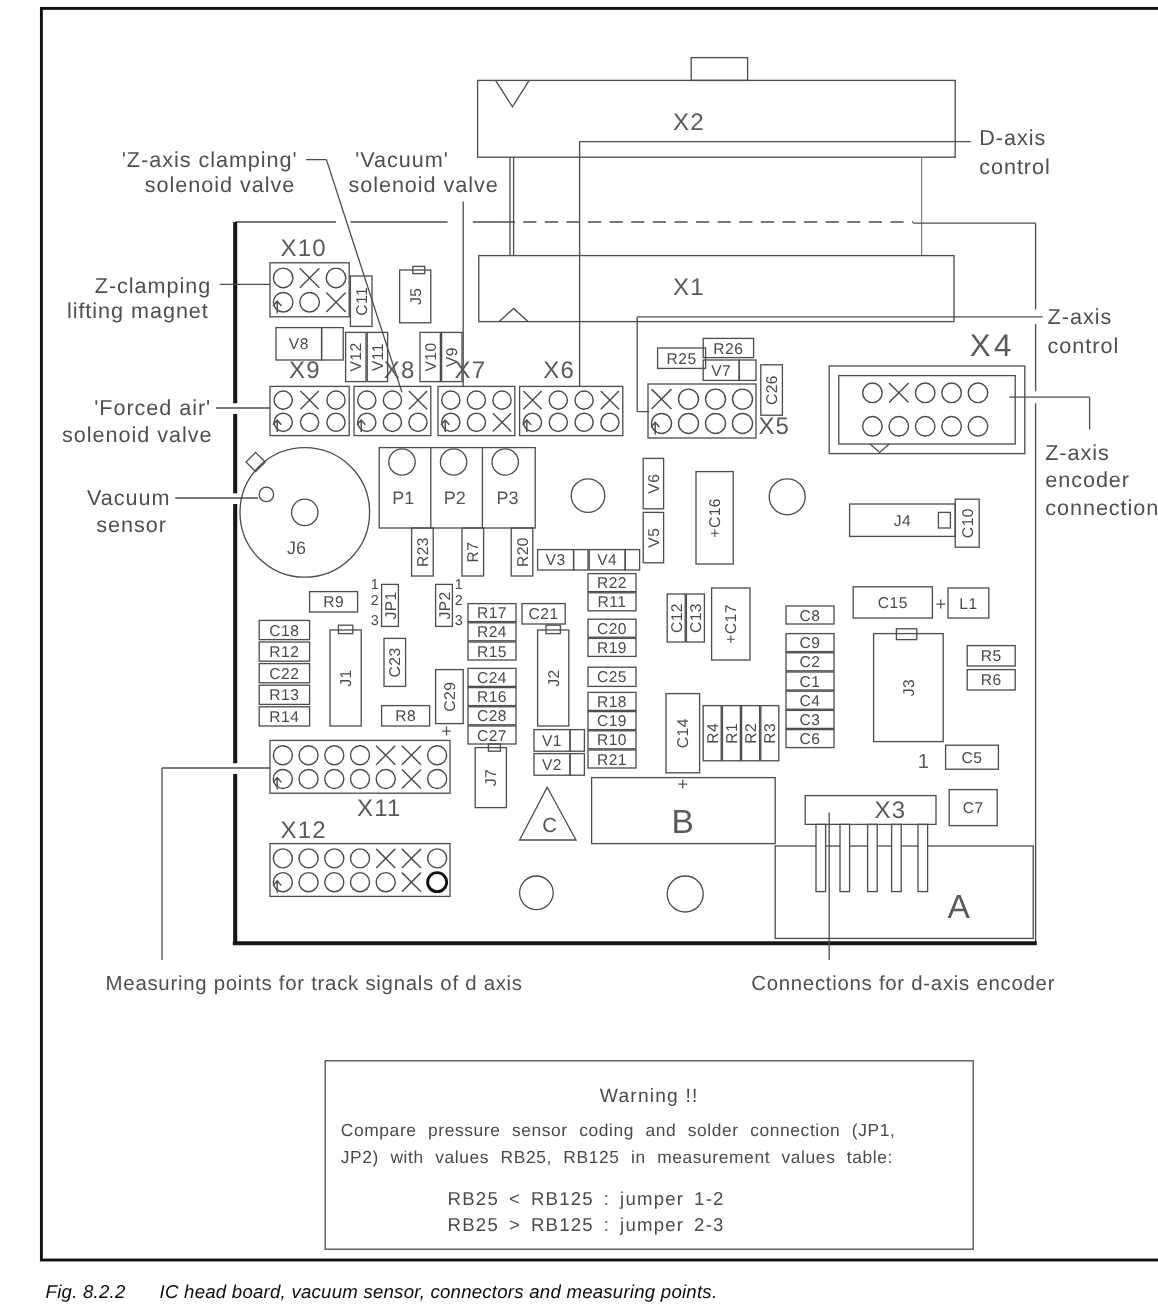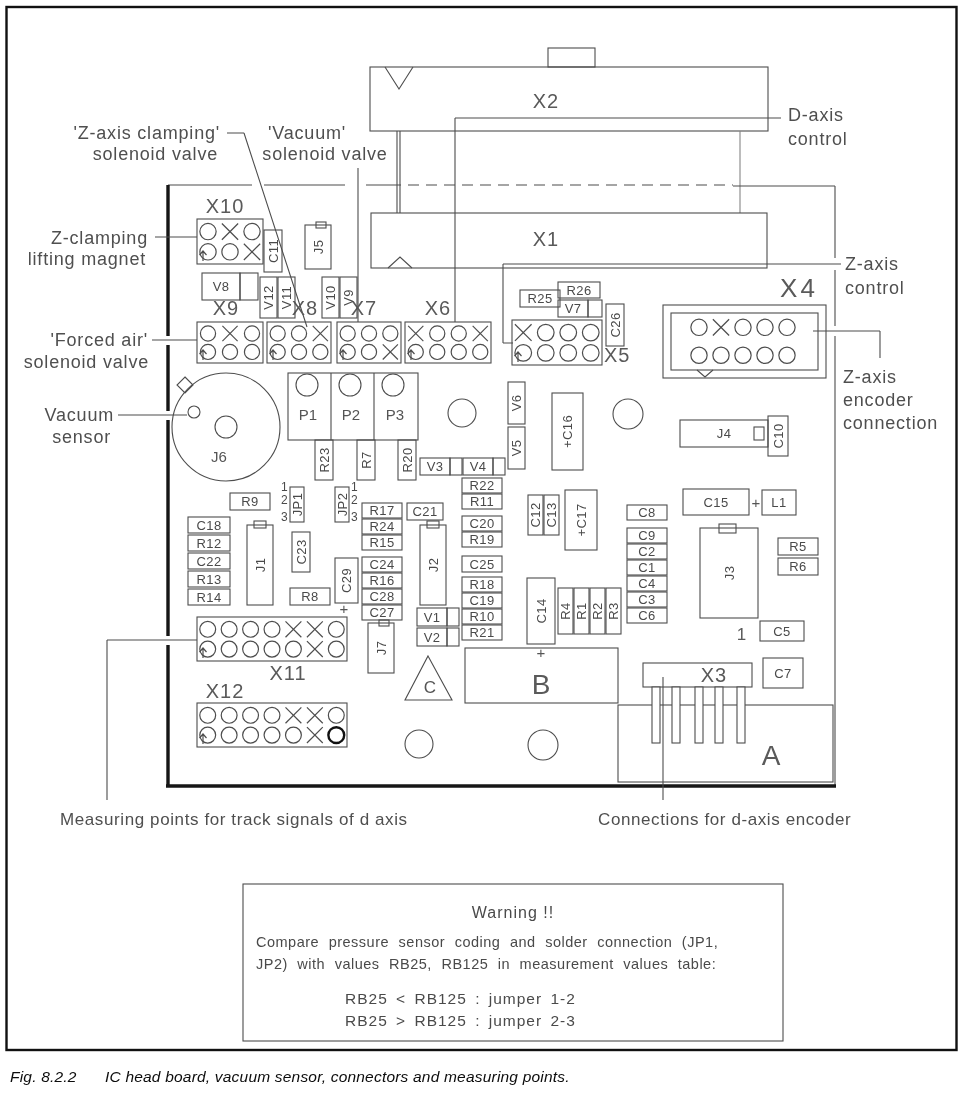--- a/index.html
+++ b/index.html
@@ -1,17 +1,17 @@
 <!DOCTYPE html>
 <html><head>
 <meta charset="utf-8">
 <style>
   html,body{margin:0;padding:0;background:#fff;}
   .stage{position:relative;width:884px;height:1093px;background:#fff;
-         font-family:"Liberation Sans",sans-serif;}
+         font-family:"Liberation Sans",sans-serif;padding-left:28px;}
   svg text{font-family:"Liberation Sans",sans-serif;fill:#4a4a4a;}
   .clabel{font-size:13px;letter-spacing:.4px;}
   .box{fill:none;stroke:#4d4d4d;stroke-width:1.1px;}
   .wbox{fill:#fff;stroke:#4d4d4d;stroke-width:1.1px;}
   .sym{stroke:#4d4d4d;stroke-width:1.2px;fill:none;}
   .symb{stroke:#111;stroke-width:2.4px;fill:none;}
   .ln{stroke:#4d4d4d;stroke-width:1.1px;fill:none;}
   .lngray{stroke:#858585;stroke-width:1.1px;fill:none;}
   .thick{stroke:#161616;stroke-width:3.4px;fill:none;}
   .frame{fill:none;stroke:#111;stroke-width:2.4px;}

